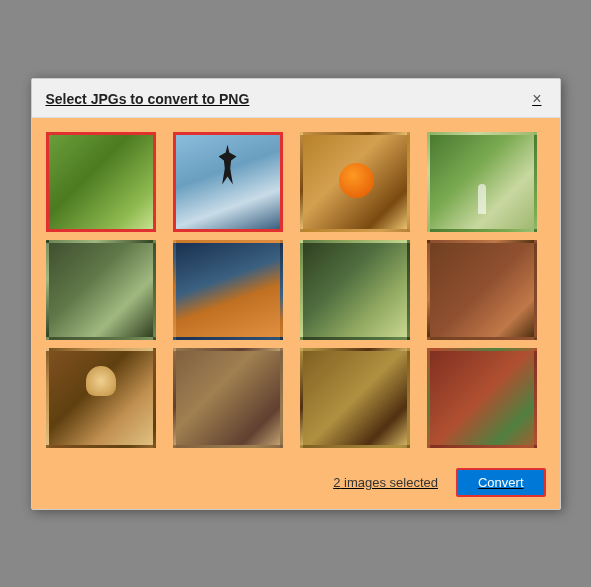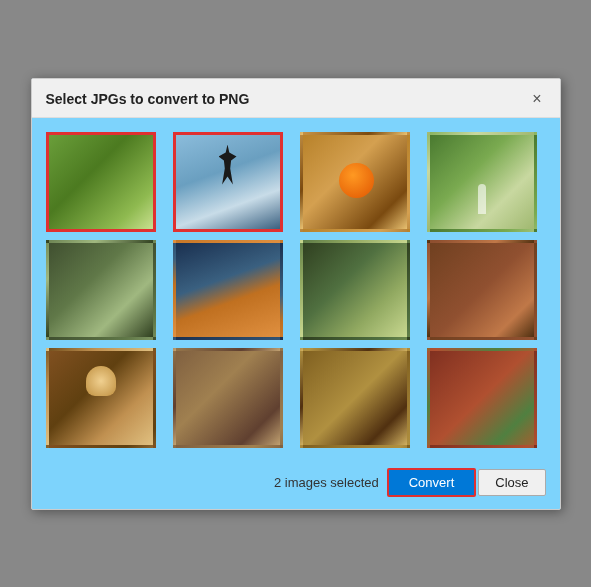--- a/index.html
+++ b/index.html
@@ -6,26 +6,27 @@
     body {
       background: #888;
       display: flex;
       justify-content: center;
       align-items: center;
       width: 591px;
       height: 587px;
       font-family: Arial, sans-serif;
     }
     .dialog {
-      background: #7dd3fc;
+      background: #fdba74;
       border: 1px solid #ccc;
       box-shadow: 2px 2px 12px rgba(0,0,0,0.4);
       width: 530px;
       padding: 0;
       border-radius: 2px;
+      text-decoration: underline;
     }
     .dialog-header {
       display: flex;
       justify-content: space-between;
       align-items: center;
       padding: 10px 14px 8px 14px;
       background: #f0f0f0;
       border-bottom: 1px solid #ddd;
     }
     .dialog-title {
@@ -60,21 +61,21 @@
       border: 3px solid transparent;
     }
     .image-cell.selected {
       border: 3px solid #e03030;
     }
     .dialog-footer {
       display: flex;
       justify-content: flex-end;
       align-items: center;
       padding: 10px 14px 12px 14px;
-      gap: 2px;
+      gap: 12px;
     }
     .images-selected-label {
       font-size: 13px;
       color: #333;
       margin-right: 6px;
     }
     .btn-convert {
       background: #0078d7;
       color: #fff;
       border: 2px solid #e03030;
@@ -187,15 +188,14 @@
       <div class="image-cell img-11"></div>
       <div class="image-cell img-12"></div>
 
     </div>
   </div>
   <div class="dialog-footer">
     <span class="images-selected-label">
       <span>2</span>&nbsp;<span>images selected</span>
     </span>
     <button class="btn-convert">Convert</button>
-    <button class="btn-close">Close</button>
   </div>
 </div>
 
 </body></html>

